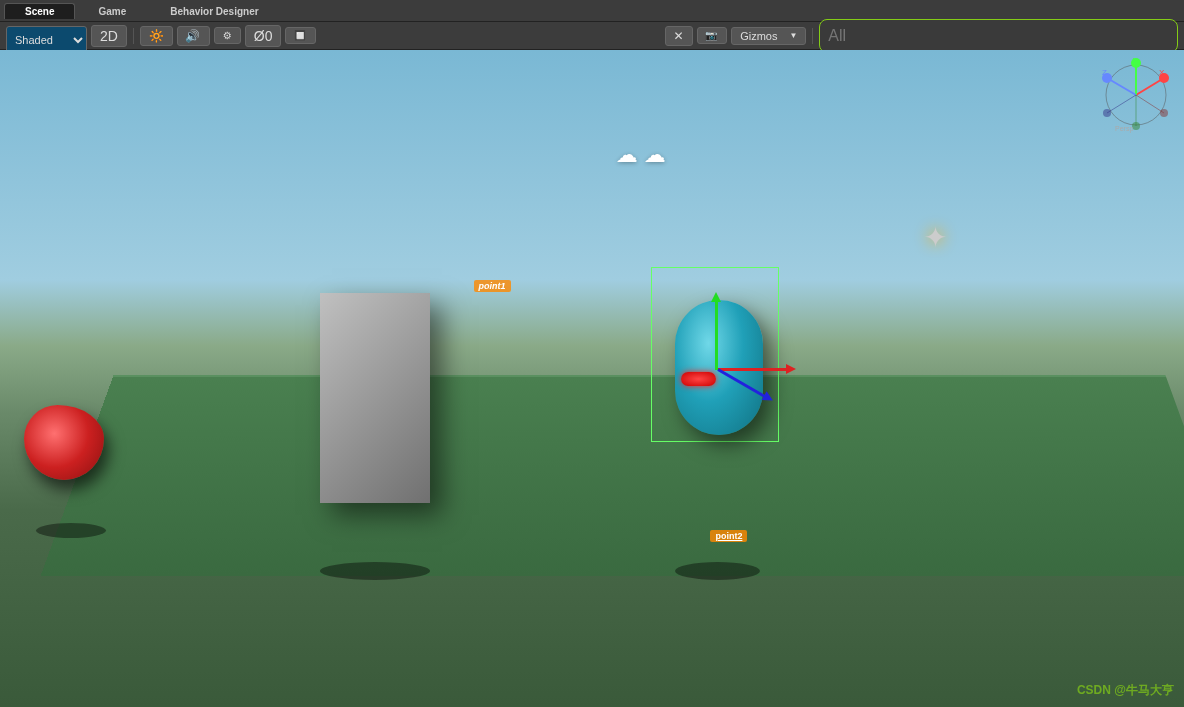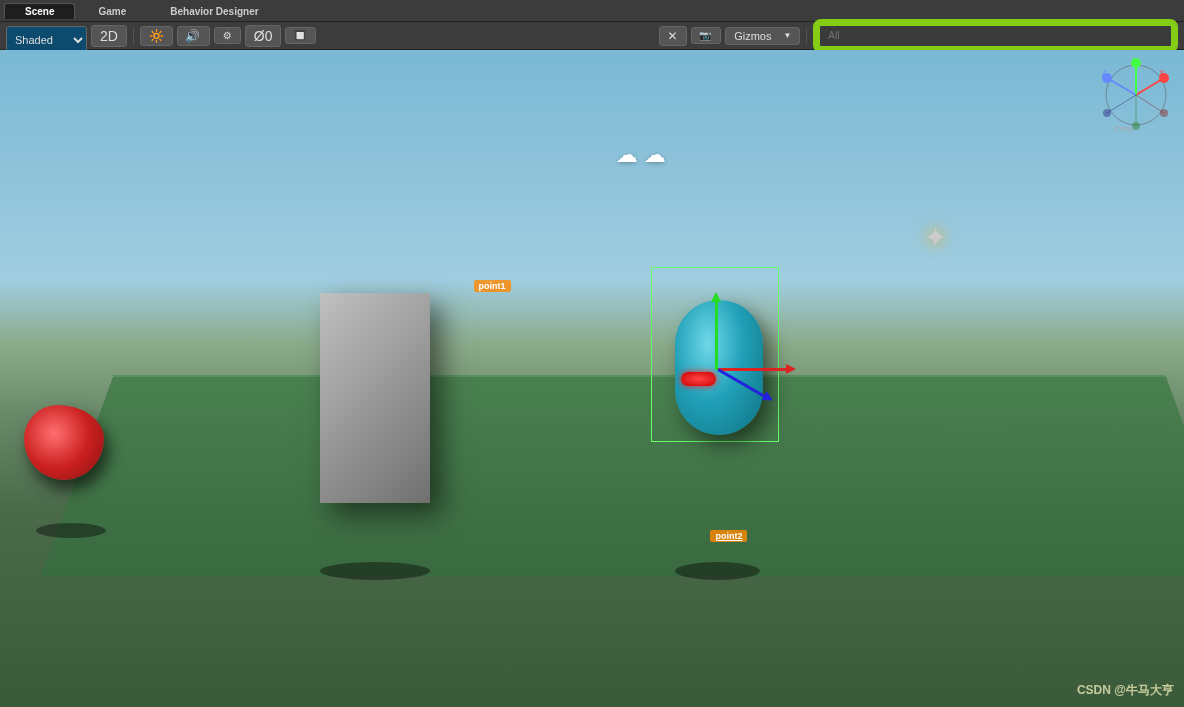--- a/index.html
+++ b/index.html
@@ -38,25 +38,25 @@
     }
 
     
     .main-layout {
       display: flex; height: calc(707px - 22px - 28px);
     }
 
     
     .watermark {
       position: absolute; bottom: 8px; right: 10px;
-      font-size: 12px; color: #fef9c3; opacity: 0.7; font-weight: bold; text-align: center;
+      font-size: 12px; color: #84cc16; opacity: 0.7; font-weight: bold; text-align: center;
     }
     .search-box {
-      flex: 1; height: 34px; background: #3a3a3a; border: 7px solid #84cc16;
-      border-radius: 8px; padding: 0 8px; font-size: 10px; color: #ccc;
+      flex: 1; height: 34px; background: #3a3a3a; border: 1px solid #84cc16;
+      border-radius: 8px; padding: 0 8px; font-size: 16px; color: #ccc;
       outline: none;
     }
 
     
     .scene-container {
       flex: 1; position: relative; overflow: hidden;
     }
 
     
     .scene-bg {
@@ -237,21 +237,21 @@
     <div class="capsule-body"></div>
 
     <div class="capsule-eyes"></div>
 
     <div class="shadow-blob" style="left:57%;top:78%;width:85px;height:18px;"></div>
 
     <div class="handle-y"></div>
     <div class="handle-x"></div>
     <div class="handle-z"></div>
 
-    <div class="pt-label" style="left:40%;top:35%;">point1</div>
+    <div class="pt-label" style="left:40%;top:35%;font-style:italic;">point1</div>
 
     <div class="pt-label" style="left:60%;top:73%;text-decoration:underline;">point2</div>
 
     <div class="scene-gizmo-widget">
       <svg width="75" height="75" viewBox="0 0 75 75">
 
         <circle cx="37" cy="37" r="30" fill="none" stroke="#555" stroke-width="1" opacity="0.5"></circle>
 
         <line x1="37" y1="37" x2="65" y2="20" stroke="#ff4444" stroke-width="2"></line>
         <circle cx="65" cy="20" r="5" fill="#ff4444"></circle>

